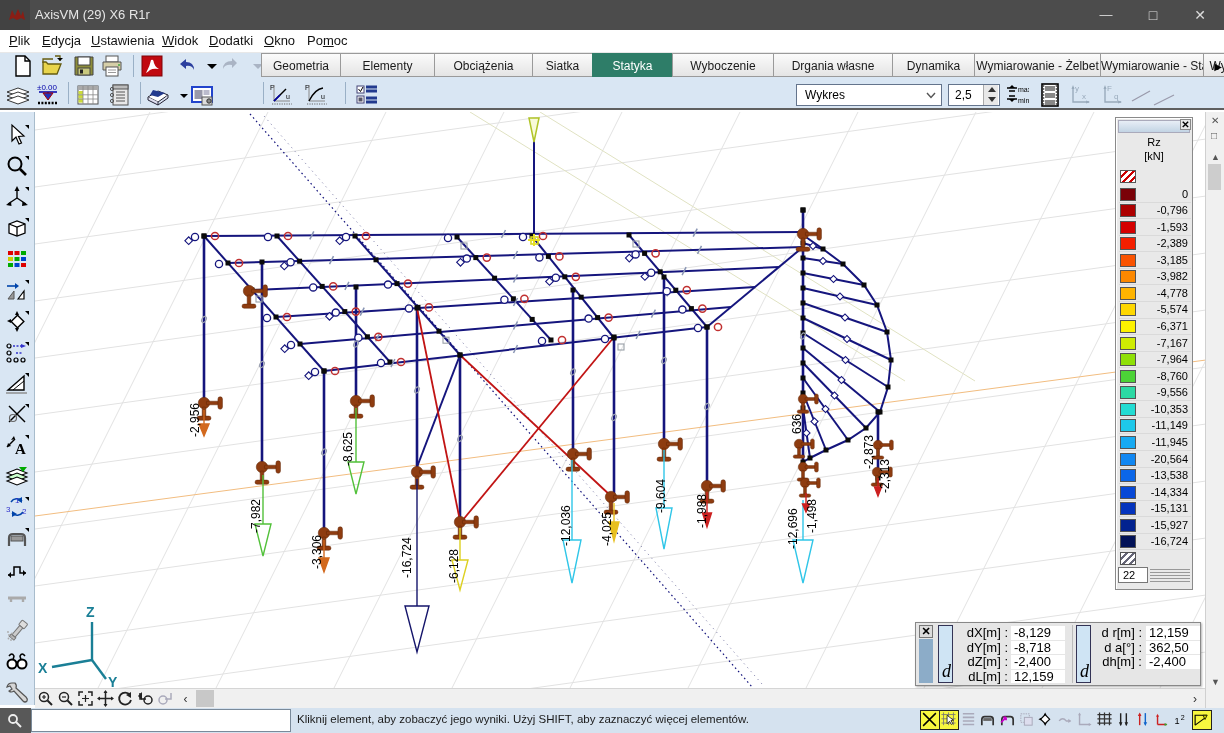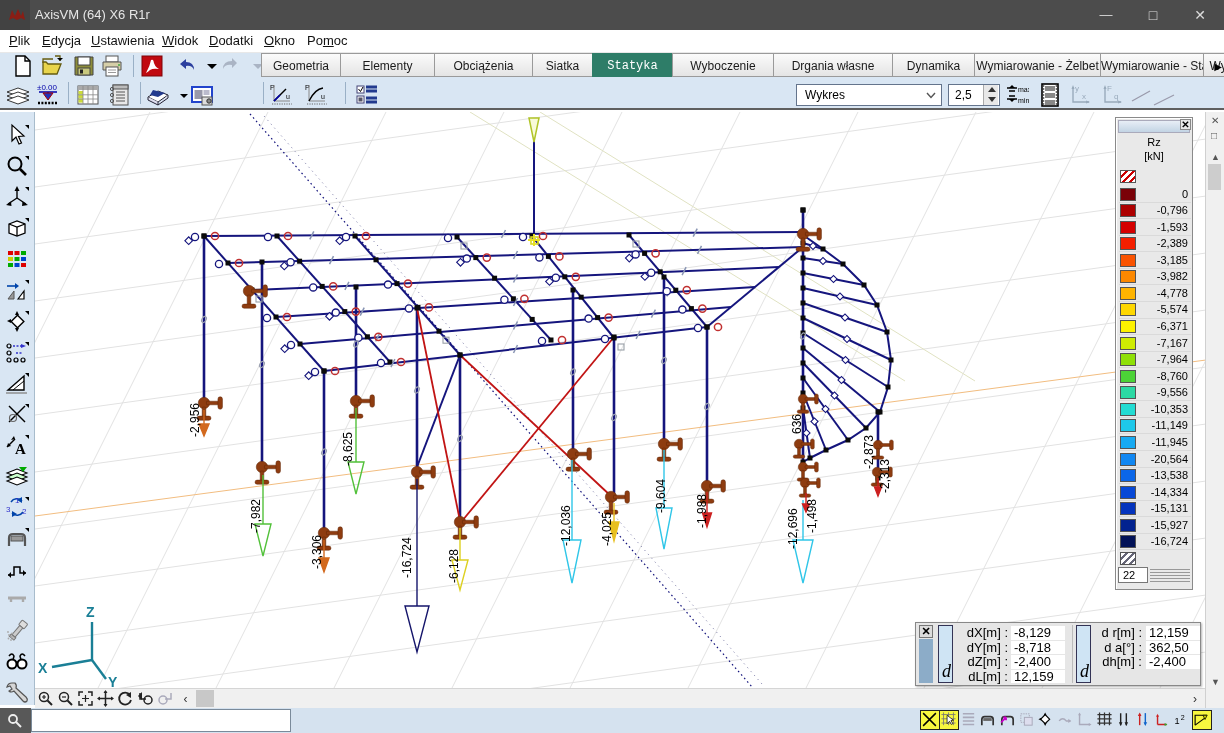--- a/index.html
+++ b/index.html
@@ -9,21 +9,21 @@
 #titlebar .wb { position:absolute; top:0; width:44px; height:30px; color:#dcdcdc; font-size:13px; text-align:center; line-height:30px; }
 #menubar { position:absolute; left:0; top:30px; width:1224px; height:23px; background:#fff; font-size:13px; color:#111; border-bottom:1px solid #e8e8e8;}
 #menubar span { position:absolute; top:3px; }
 #row1 { position:absolute; left:0; top:53px; width:1224px; height:27px; background:#d9e6f3; }
 #row2 { position:absolute; left:0; top:80px; width:1224px; height:30px; background:#d9e6f3; border-bottom:2px solid #5f5f5f; }
 .tic { position:absolute; top:1px; }
 #row2 .tic { top:3px; }
 .vsep { position:absolute; top:2px; width:1px; height:22px; background:#9ab0c6; }
 #tabs { position:absolute; left:261px; top:0px; height:27px; white-space:nowrap; }
 .tab { display:inline-block; height:24px; line-height:24px; text-align:center; font-size:12px; color:#1a1a1a; background:linear-gradient(#fbfbfb,#e4e4e4); border:1px solid #9a9a9a; border-right:none; vertical-align:top; }
-.tab.act { background:#2e7d68; color:#fff; border-color:#2e7d68;font-family:Liberation Mono, monospace; }
+.tab.act { background:#2e7d68; color:#fff; border-color:#2e7d68; }
 .dd { position:absolute; top:4px; height:22px; background:#fff; border:1px solid #64748c; font-size:12px; color:#000; line-height:20px; }
 .dd .arr { position:absolute; right:5px; top:8px; width:0; height:0; border-left:4.5px solid transparent; border-right:4.5px solid transparent; border-top:5px solid #000; }
 #lefttb { position:absolute; left:0; top:112px; width:35px; height:593px; background:#d9e6f3; border-right:1px solid #a8bccc; padding-top:11px; }
 .lic { width:24px; height:24px; margin:0 0 7px 5px; }
 #canvas { position:absolute; left:35px; top:112px; width:1171px; height:576px; background:#fff; }
 #rightstrip { position:absolute; left:1205px; top:112px; width:19px; height:596px; background:#f0f0f0; border-left:1px solid #d0d0d0; color:#555; font-size:10px; }
 #zoombar { position:absolute; left:35px; top:688px; width:1170px; height:20px; background:#f0f0f0; border-top:1px solid #d5d5d5; }
 .zi { display:inline-block; margin:1px 1px 0 2px; vertical-align:top; }
 #statusbar { position:absolute; left:0; top:708px; width:1224px; height:25px; background:#d5e2ef; }
 #sfind { position:absolute; left:0; top:0; width:31px; height:25px; background:#585858; }
@@ -50,21 +50,21 @@
 .irow { position:absolute; height:14px; line-height:14px; }
 .ilab { position:absolute; text-align:right; width:52px; }
 .ival { position:absolute; background:#fff; width:54px; height:13.5px; padding-left:3px; }
 </style></head><body>
 <div id="app">
   <div id="titlebar">
     <div class="logo"></div>
     <svg style="position:absolute;left:8px;top:7px" width="18" height="16" viewBox="0 0 18 16">
         <path d="M1 13 L4 3 L7 9 L10 2 L13 9 L15 4 L17 13 L13 11 L9 13 L5 11 Z" fill="#8a1d14"></path>
       </svg>
-    <div class="txt">AxisVM (64) X6 R1r</div>
+    <div class="txt">AxisVM (29) X6 R1r</div>
     <div class="wb" style="left:1084px">—</div>
     <div class="wb" style="left:1131px;font-size:14px">□</div>
     <div class="wb" style="left:1178px;font-size:14px">✕</div>
   </div>
   <div id="menubar">
     <span style="left:9px"><u>P</u>lik</span>
     <span style="left:42px"><u>E</u>dycja</span>
     <span style="left:91px"><u>U</u>stawienia</span>
     <span style="left:162px"><u>W</u>idok</span>
     <span style="left:209px"><u>D</u>odatki</span>
@@ -944,20 +944,21 @@
     <span style="position:absolute;right:8px;top:3px;font-size:12px;color:#333">›</span>
   </div>
   <div id="statusbar">
     <div id="sfind">
         <svg style="position:absolute;left:7px;top:5px" width="16" height="16" viewBox="0 0 16 16">
           <circle cx="6" cy="6" r="4" fill="none" stroke="#eee" stroke-width="1.8"></circle>
           <line x1="9" y1="9" x2="14" y2="14" stroke="#eee" stroke-width="2"></line>
         </svg>
       </div>
     <div id="sinput"></div>
+    <div id="smsg">Kliknij element, aby zobaczyć jego wyniki. Użyj SHIFT, aby zaznaczyć więcej elementów.</div>
     <span class="si hl" style="left:921px"><svg width="17" height="17" viewBox="0 0 24 24">
           <path d="M3 3 L21 21 M21 3 L3 21" stroke="#000" stroke-width="2"></path>
         </svg></span>
       <span class="si hl" style="left:940px"><svg width="17" height="17" viewBox="0 0 24 24">
           <path d="M2 5 L22 5 M2 11 L22 11 M2 17 L22 17 M5 2 L5 20 M12 2 L12 20 M19 2 L19 20" stroke="#777" stroke-width="1.2"></path>
           <path d="M10 6 L10 18 L13.5 14.5 L16 19 L18 17.8 L15.5 13.5 L19 13 Z" fill="#fff" stroke="#000"></path>
         </svg></span>
       <span class="si" style="left:960px"><svg width="17" height="17" viewBox="0 0 24 24">
           <path d="M4 4 L20 4 M4 9 L20 9 M4 14 L20 14 M4 19 L20 19" stroke="#aab" stroke-width="2.2"></path>
         </svg></span>

